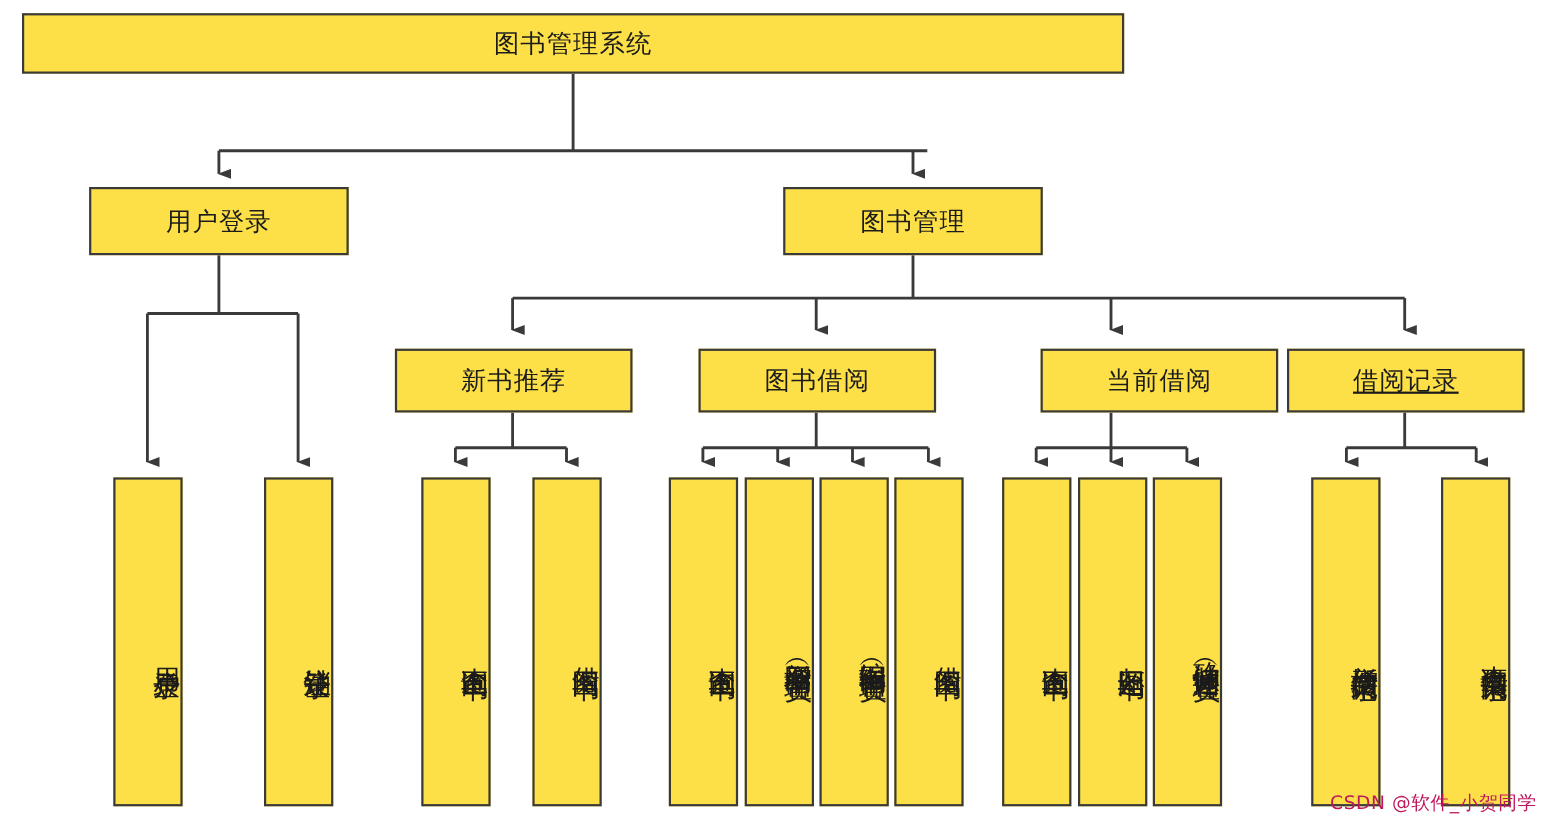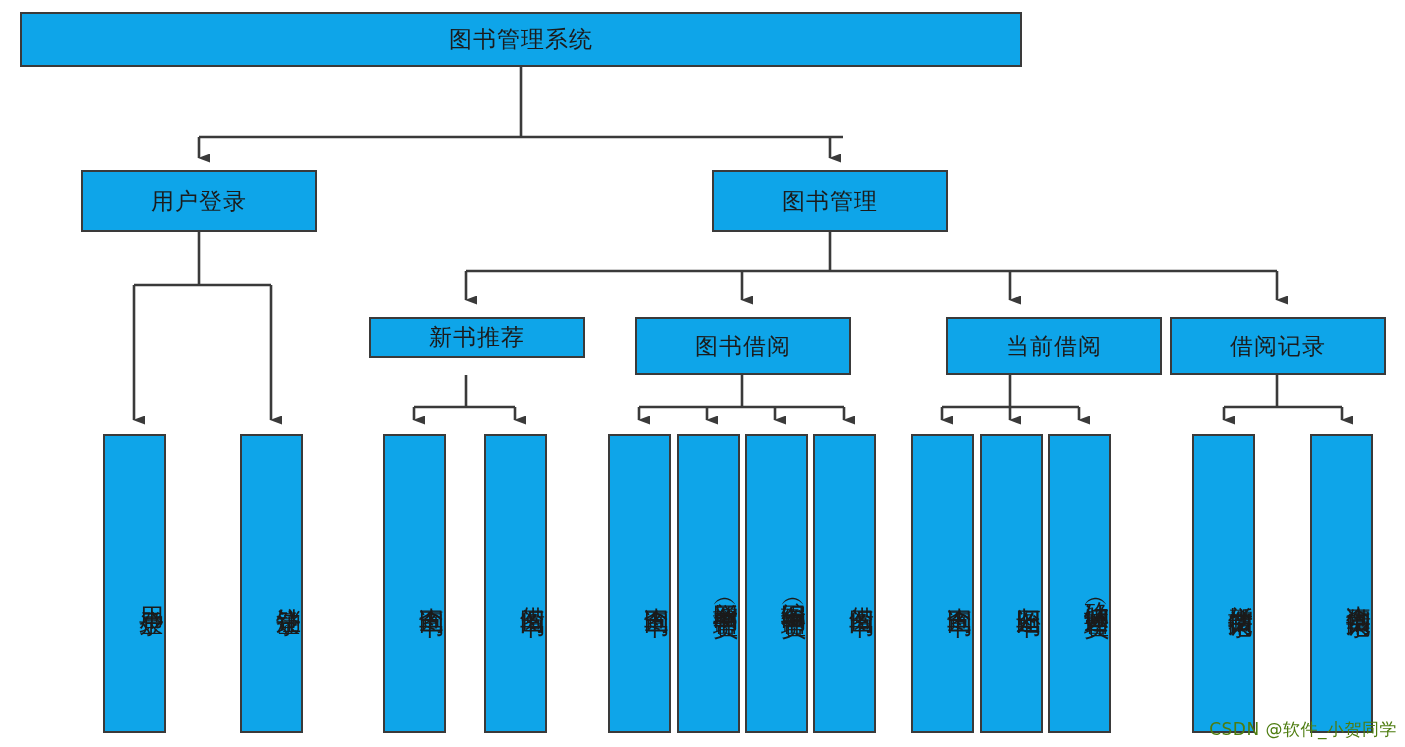--- a/index.html
+++ b/index.html
@@ -9,21 +9,21 @@
     font-family:"DejaVu Sans","Liberation Sans",sans-serif;
     overflow:hidden;
     position:relative;
   }
   #canvas{position:absolute;left:0;top:0;width:1405px;height:747px;}
   svg#wires{position:absolute;left:0;top:0;width:1405px;height:747px;pointer-events:none;}
 
   .node{
     position:absolute;
     box-sizing:border-box;
-    background:#0ea5e9;
+    background:#fde047;
     border:2.5px solid #3a3a3a;
     display:flex;
     align-items:center;
     justify-content:center;
     color:#1b1b1b;
     z-index:2;
   }
   .node.h{
     font-size:23px;
     letter-spacing:1px;
@@ -43,21 +43,21 @@
     writing-mode:vertical-rl;
     text-orientation:upright;
     display:block;
     white-space:nowrap;
   }
   .watermark{
     position:absolute;
     right:8px;
     bottom:6px;
     font-size:17px;
-    color:#4d7c0f;
+    color:#be185d;
     letter-spacing:0.5px;
     z-index:5;
     white-space:nowrap;
   }
 </style>
 </head>
 <body>
 
 <div id="canvas">
 
@@ -115,30 +115,30 @@
     <span>图书管理系统</span>
   </div>
 
   <div class="node h" style="left:81px;top:170px;width:236px;height:62px;">
     <span>用户登录</span>
   </div>
   <div class="node h" style="left:712px;top:170px;width:236px;height:62px;">
     <span>图书管理</span>
   </div>
 
-  <div class="node h" style="left:369px;top:317px;width:216px;height:41px;">
+  <div class="node h" style="left:359px;top:317px;width:216px;height:58px;">
     <span>新书推荐</span>
   </div>
   <div class="node h" style="left:635px;top:317px;width:216px;height:58px;text-align:right;">
     <span>图书借阅</span>
   </div>
   <div class="node h" style="left:946px;top:317px;width:216px;height:58px;">
     <span>当前借阅</span>
   </div>
-  <div class="node h" style="left:1170px;top:317px;width:216px;height:58px;">
+  <div class="node h" style="left:1170px;top:317px;width:216px;height:58px;text-decoration:underline;">
     <span>借阅记录</span>
   </div>
 
   <div class="node v" style="left:103px;top:434px;width:63px;height:299px;">
     <span class="vtxt">用户登录</span>
   </div>
   <div class="node v" style="left:240px;top:434px;width:63px;height:299px;">
     <span class="vtxt">注销登录</span>
   </div>
 

